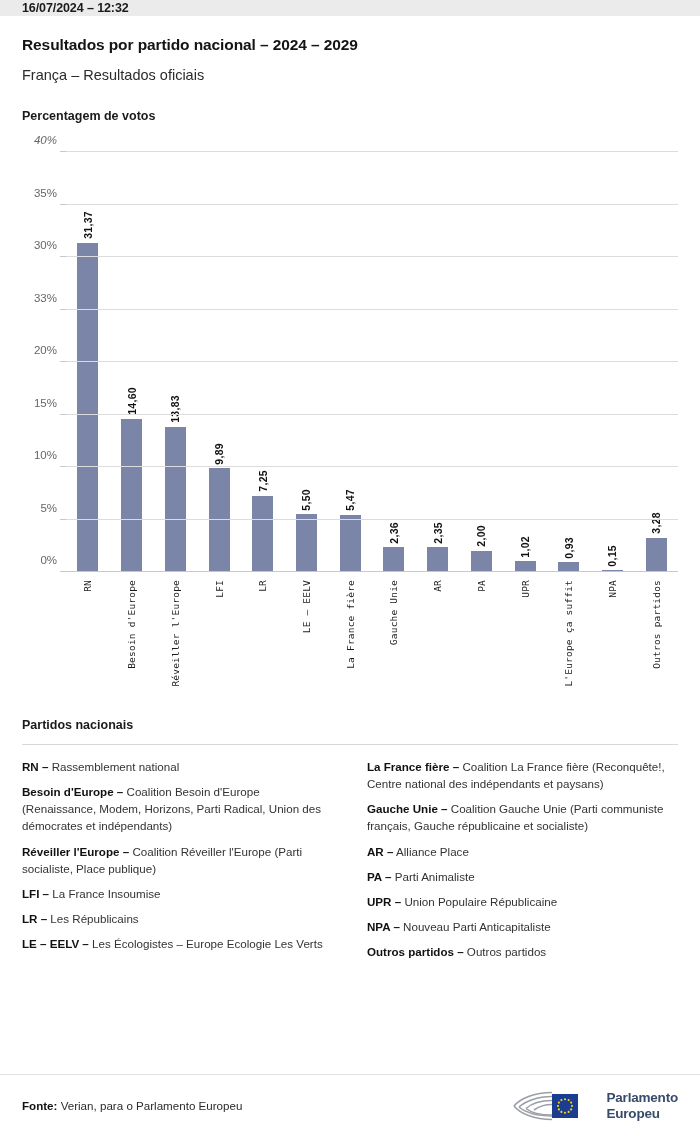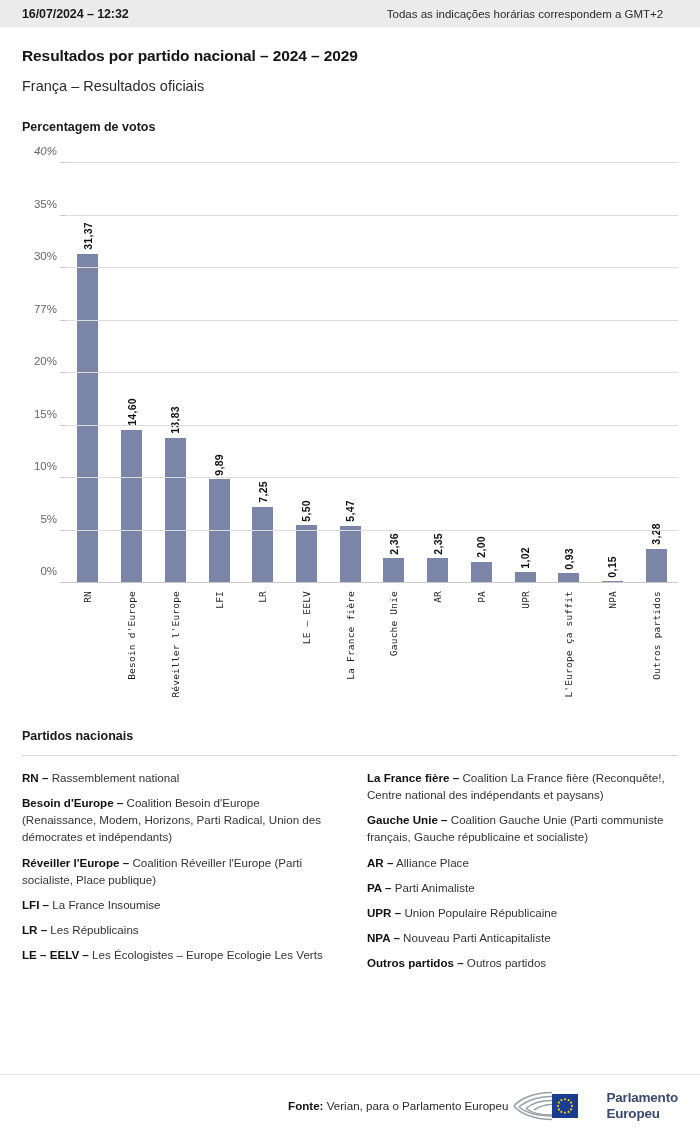--- a/index.html
+++ b/index.html
@@ -7,21 +7,21 @@
     width: 700px;
     height: 1136px;
     background: #ffffff;
     font-family: "Liberation Sans", sans-serif;
     color: #1a1a1a;
     overflow: hidden;
   }
 
   
   .topbar {
-    height: 27px;
+    height: 16px;
     background: #ebebeb;
     display: flex;
     align-items: center;
     padding: 0 22px;
     position: relative;
   }
   .topbar-date {
     font-size: 12.5px;
     font-weight: bold;
     color: #1a1a1a;
@@ -184,21 +184,21 @@
   
   .footer {
     position: absolute;
     left: 0; right: 0;
     bottom: 0;
     height: 62px;
     border-top: 1px solid #e2e2e2;
     padding: 0 22px;
     display: flex;
     align-items: center;
-    justify-content: flex-end;
+    justify-content: space-between;
     background: #ffffff;
   }
   .source {
     font-size: 11.6px;
     color: #2b2b2b;
   }
   .source b { color: #111111; }
   .logo {
     display: flex;
     align-items: center;
@@ -210,21 +210,20 @@
     line-height: 1.12;
     color: #3a4a6b;
     letter-spacing: -0.2px;
   }
 </style>
 </head>
 <body>
 
 <div class="topbar">
   <div class="topbar-date">16/07/2024 – 12:32</div>
-  <div class="topbar-note">Todas as indicações horárias correspondem a GMT+2</div>
 </div>
 
 <div class="titles">
   <div class="title-main">Resultados por partido nacional – 2024 – 2029</div>
   <div class="title-sub">França – Resultados oficiais</div>
 </div>
 
 <div class="chart-block">
   <div class="chart-label">Percentagem de votos</div>
   <div class="plot" id="plot">
@@ -296,21 +295,21 @@
       <div class="tickmark" style="bottom: 110px;"></div>
       <div class="ytick" style="bottom: 110px;">10%</div>
       <div class="gridline" style="bottom: 162.5px;"></div>
       <div class="tickmark" style="bottom: 162.5px;"></div>
       <div class="ytick" style="bottom: 162.5px;">15%</div>
       <div class="gridline" style="bottom: 215px;"></div>
       <div class="tickmark" style="bottom: 215px;"></div>
       <div class="ytick" style="bottom: 215px;">20%</div>
       <div class="gridline" style="bottom: 267.5px;"></div>
       <div class="tickmark" style="bottom: 267.5px;"></div>
-      <div class="ytick" style="bottom: 267.5px;">77%</div>
+      <div class="ytick" style="bottom: 267.5px;">33%</div>
       <div class="gridline" style="bottom: 320px;"></div>
       <div class="tickmark" style="bottom: 320px;"></div>
       <div class="ytick" style="bottom: 320px;">30%</div>
       <div class="gridline" style="bottom: 372.5px;"></div>
       <div class="tickmark" style="bottom: 372.5px;"></div>
       <div class="ytick" style="bottom: 372.5px;">35%</div>
       <div class="gridline" style="bottom: 425px;"></div>
       <div class="tickmark" style="bottom: 425px;"></div>
       <div class="ytick" style="bottom: 425px; font-style: italic;">40%</div>
     </div>

